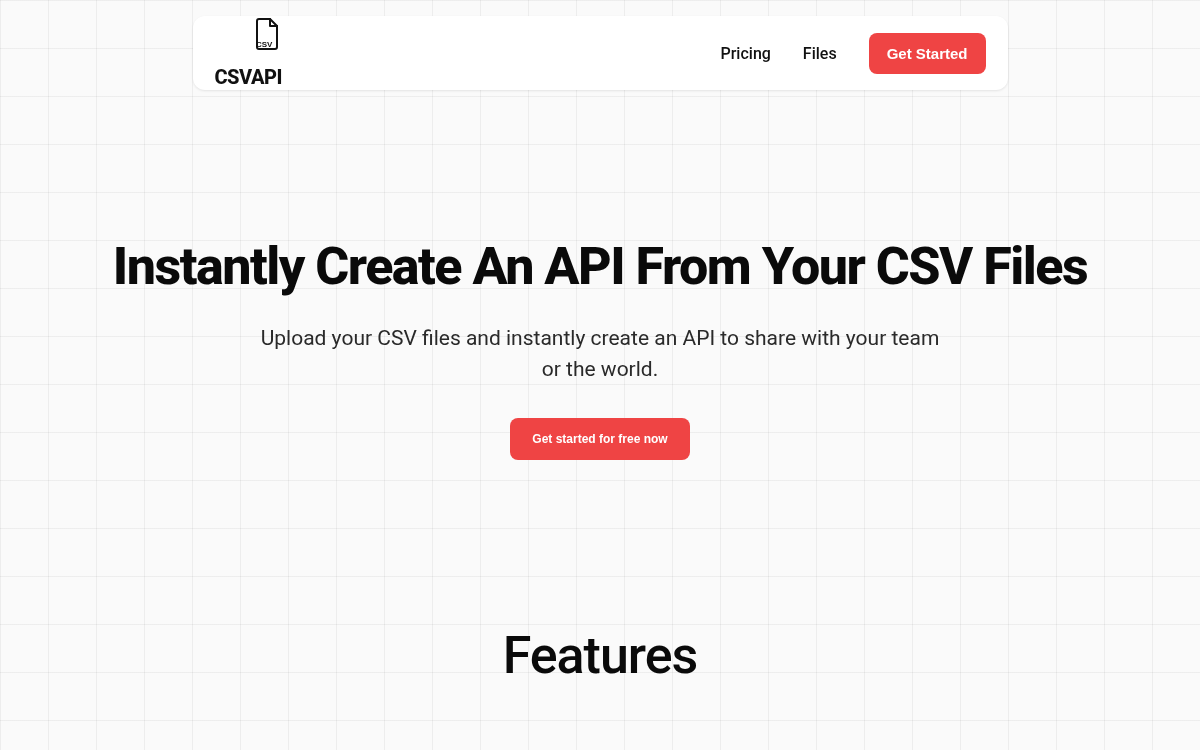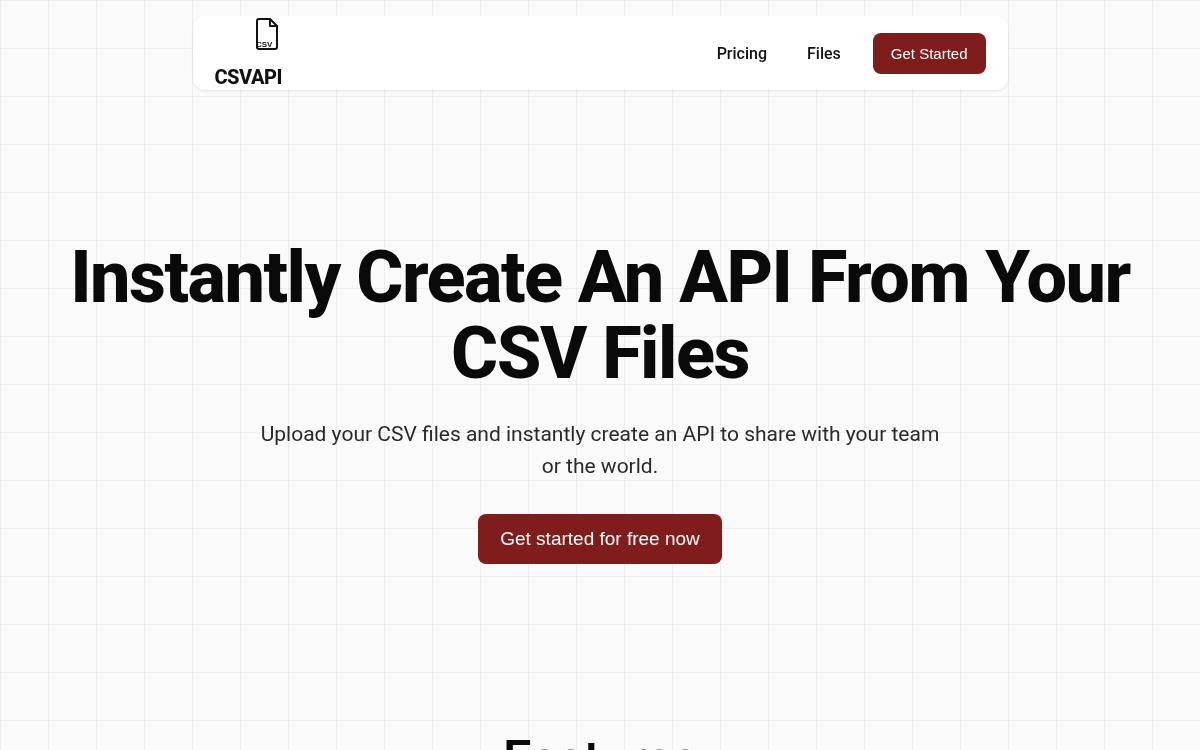--- a/index.html
+++ b/index.html
@@ -40,57 +40,56 @@
   display: flex;
   align-items: center;
   gap: 32px;
 }
 .nav-link {
   font-size: 16px;
   font-weight: 500;
   color: #111;
   text-decoration: none;
   cursor: pointer;
-  margin-left: 8px;
 }
 .btn-primary {
-  background: #7f1d1d;
+  background: #ef4444;
   color: #fff;
   border: none;
   border-radius: 8px;
   padding: 12px 18px;
   font-size: 15px;
-  font-weight: 400;
+  font-weight: 700;
   cursor: pointer;
 }
 .hero {
   text-align: center;
   margin-top: 150px;
   padding: 0 60px;
 }
 .hero-title {
-  font-size: 72px;
+  font-size: 52px;
   font-weight: 800;
   line-height: 1.05;
   letter-spacing: -1.5px;
   color: #0a0a0a;
 }
 .hero-sub {
   margin: 28px auto 16px;
   font-size: 21px;
   line-height: 1.5;
   color: #2a2a2a;
   max-width: 680px;
 }
 .hero-cta {
   margin-top: 32px;
 }
 .hero-cta .btn-primary {
   padding: 14px 22px;
-  font-size: 19px;
+  font-size: 12px;
 }
 .features-title {
   text-align: center;
   font-size: 52px;
   font-weight: 500;
   margin-top: 165px;
   color: #0a0a0a;
   letter-spacing: -1px;
 }
 .csv-icon { display:block; }

